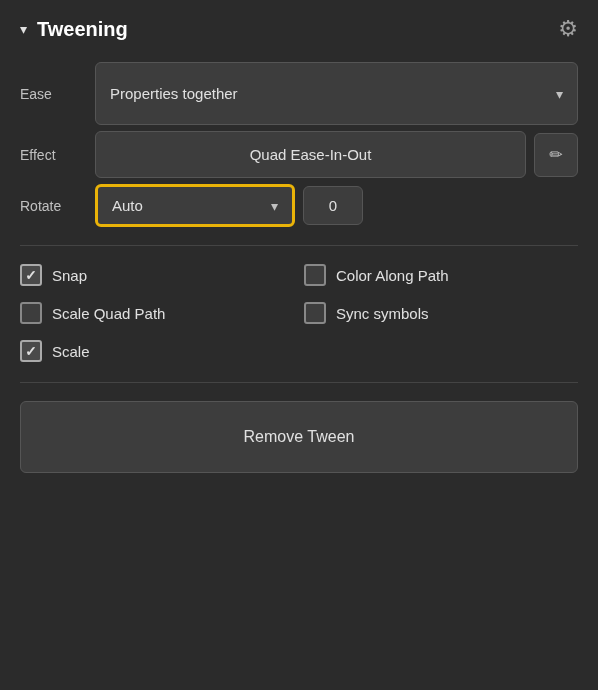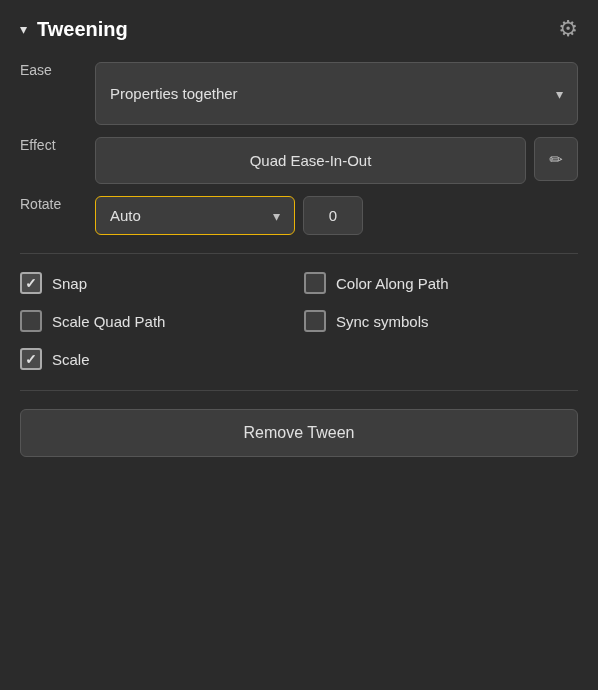--- a/index.html
+++ b/index.html
@@ -48,22 +48,22 @@
 
     .gear-icon {
       color: #a0a0a0;
       font-size: 22px;
       cursor: pointer;
     }
 
     
     .row {
       display: flex;
-      align-items: flex-start;
-      margin-bottom: 12px;
+      align-items: center;
+      margin-bottom: 6px;
     }
 
     .row-label {
       width: 75px;
       font-size: 14px;
       color: #c0c0c0;
       flex-shrink: 0;
     }
 
     
@@ -117,21 +117,21 @@
 
     .edit-icon {
       color: #c0c0c0;
       font-size: 16px;
     }
 
     
     .rotate-dropdown {
       width: 200px;
       background: #3d3d3d;
-      border: 1px solid #eab308;
+      border: 3px solid #eab308;
       border-radius: 6px;
       padding: 10px 14px;
       font-size: 15px;
       color: #e0e0e0;
       display: flex;
       align-items: center;
       justify-content: space-between;
       cursor: pointer;
     }
 
@@ -202,21 +202,21 @@
       background: #444;
       margin: 18px 0;
     }
 
     
     .remove-btn {
       width: 100%;
       background: #3d3d3d;
       border: 1px solid #555;
       border-radius: 6px;
-      padding: 14px;
+      padding: 26px;
       font-size: 16px;
       color: #e0e0e0;
       text-align: center;
       cursor: pointer;
       display: flex;
       align-items: center;
       justify-content: center;
     }
   </style>
 </head>

